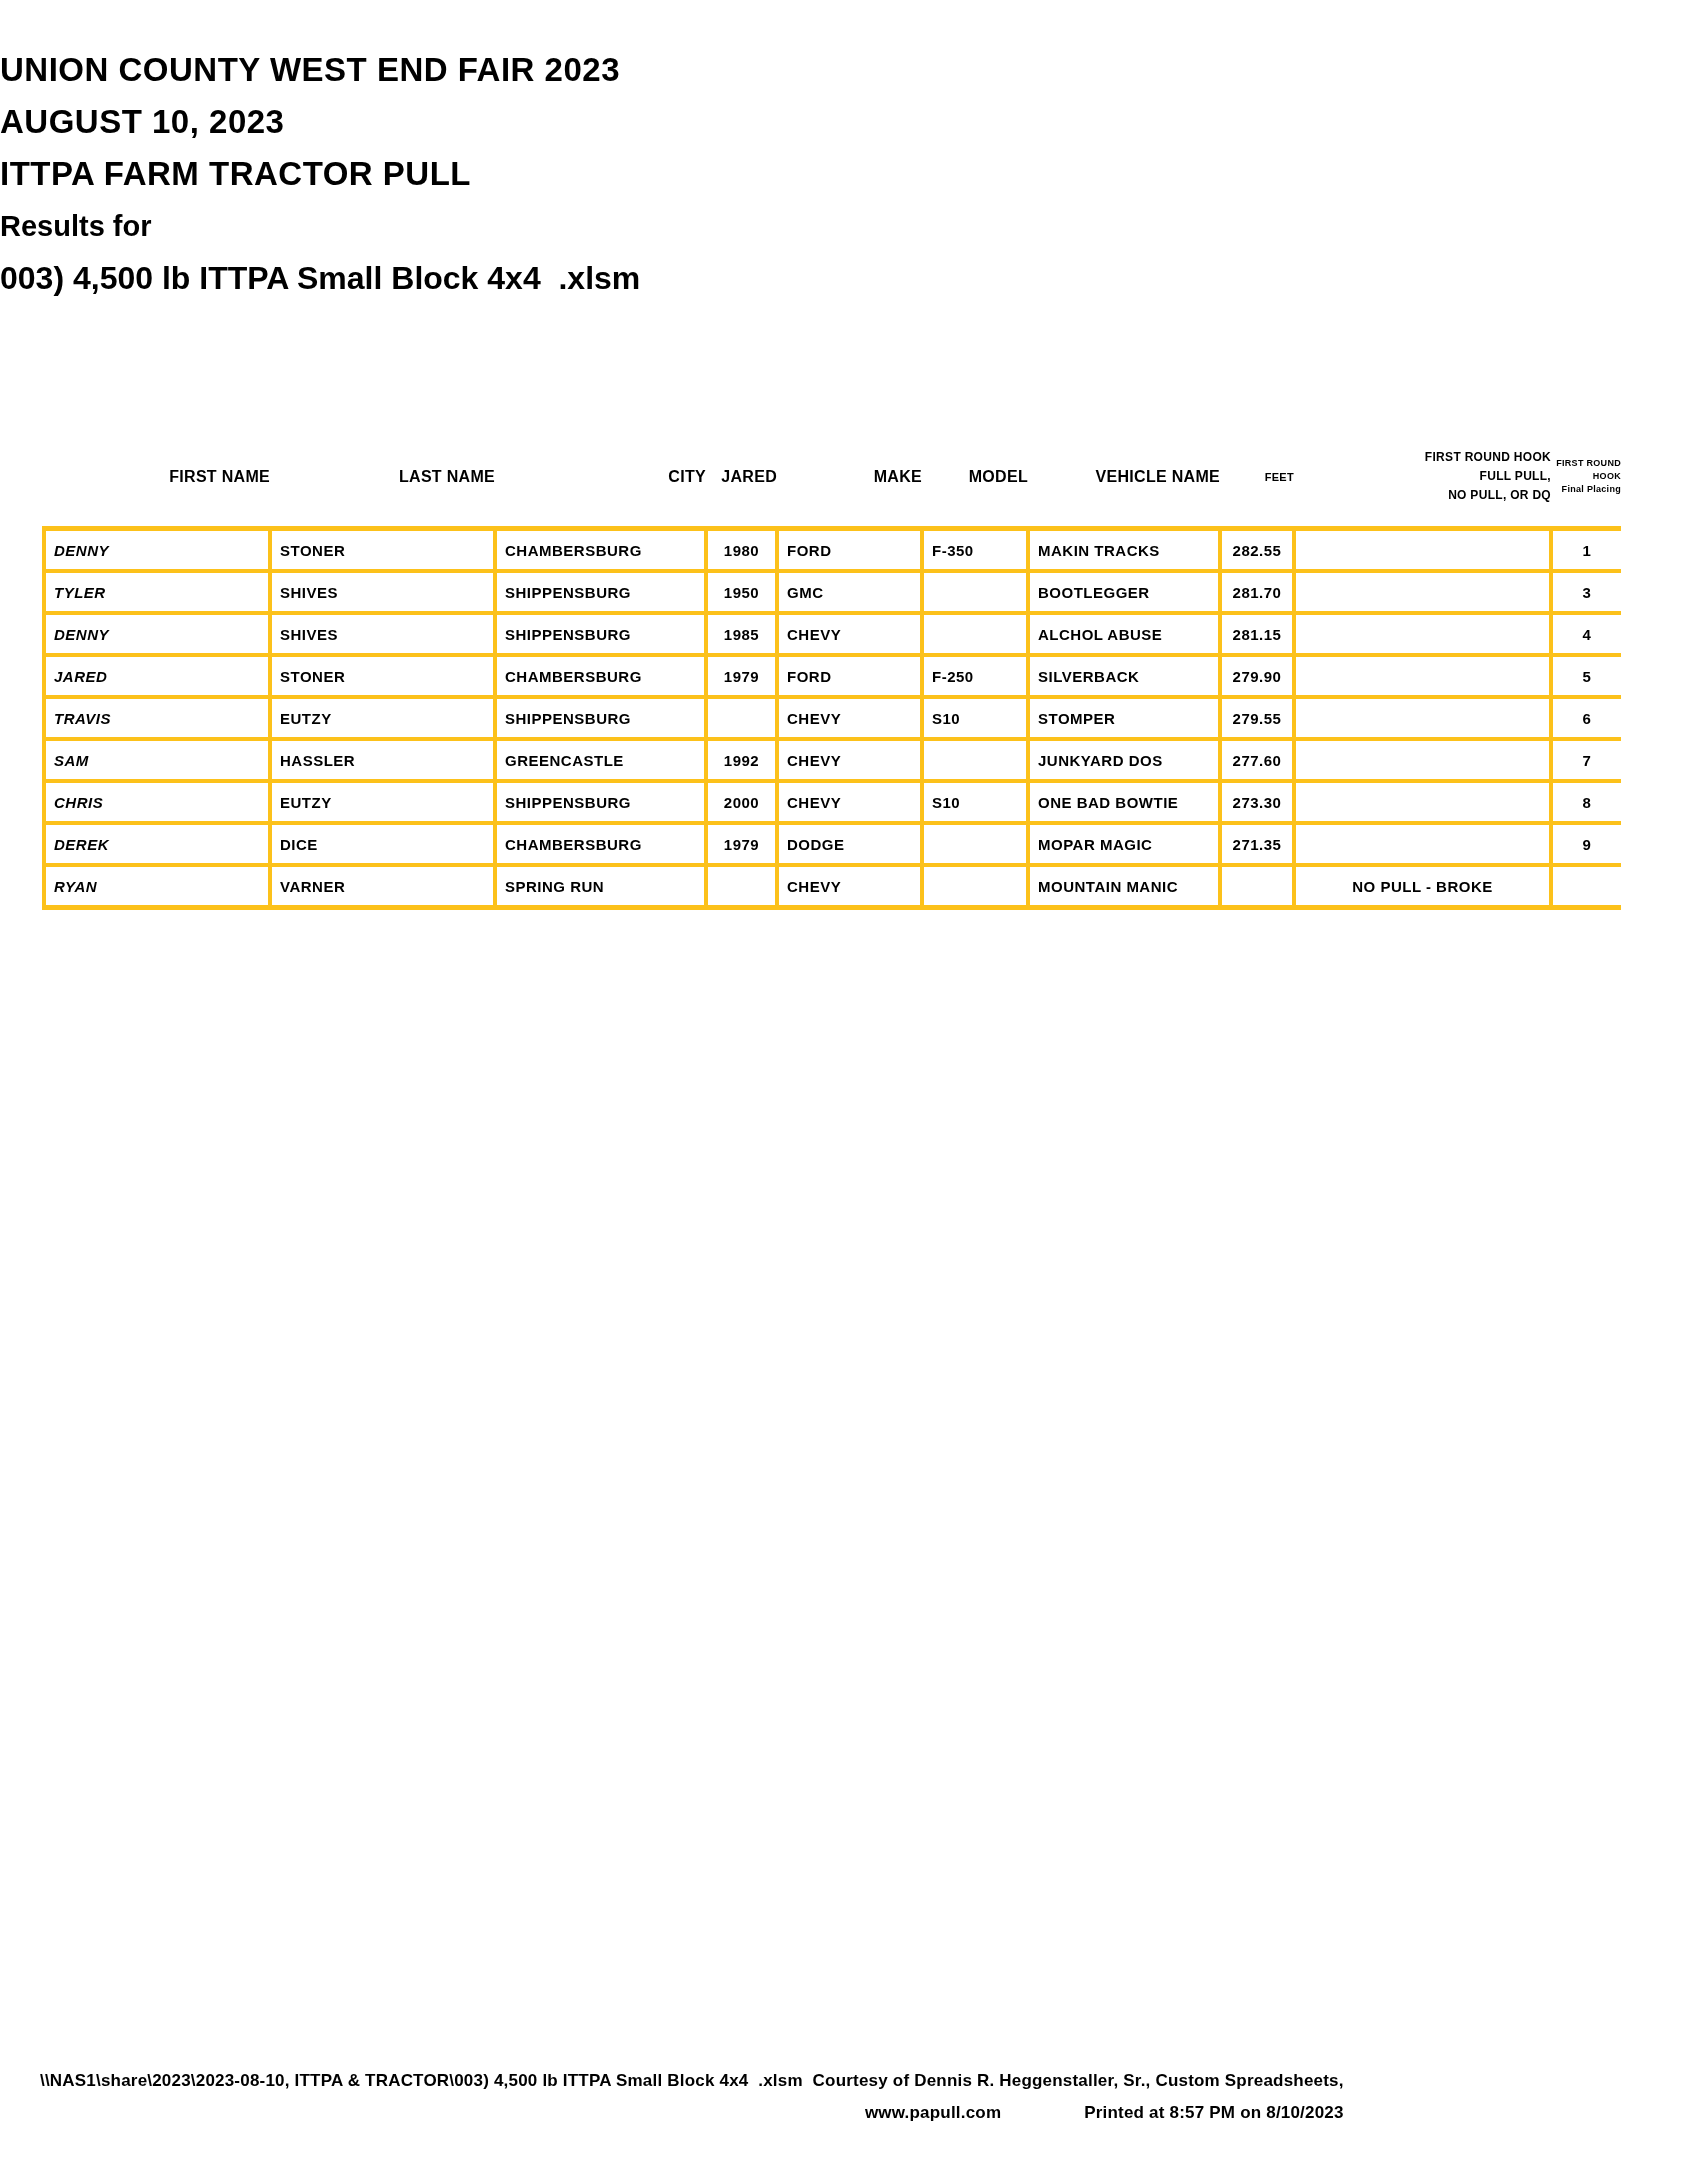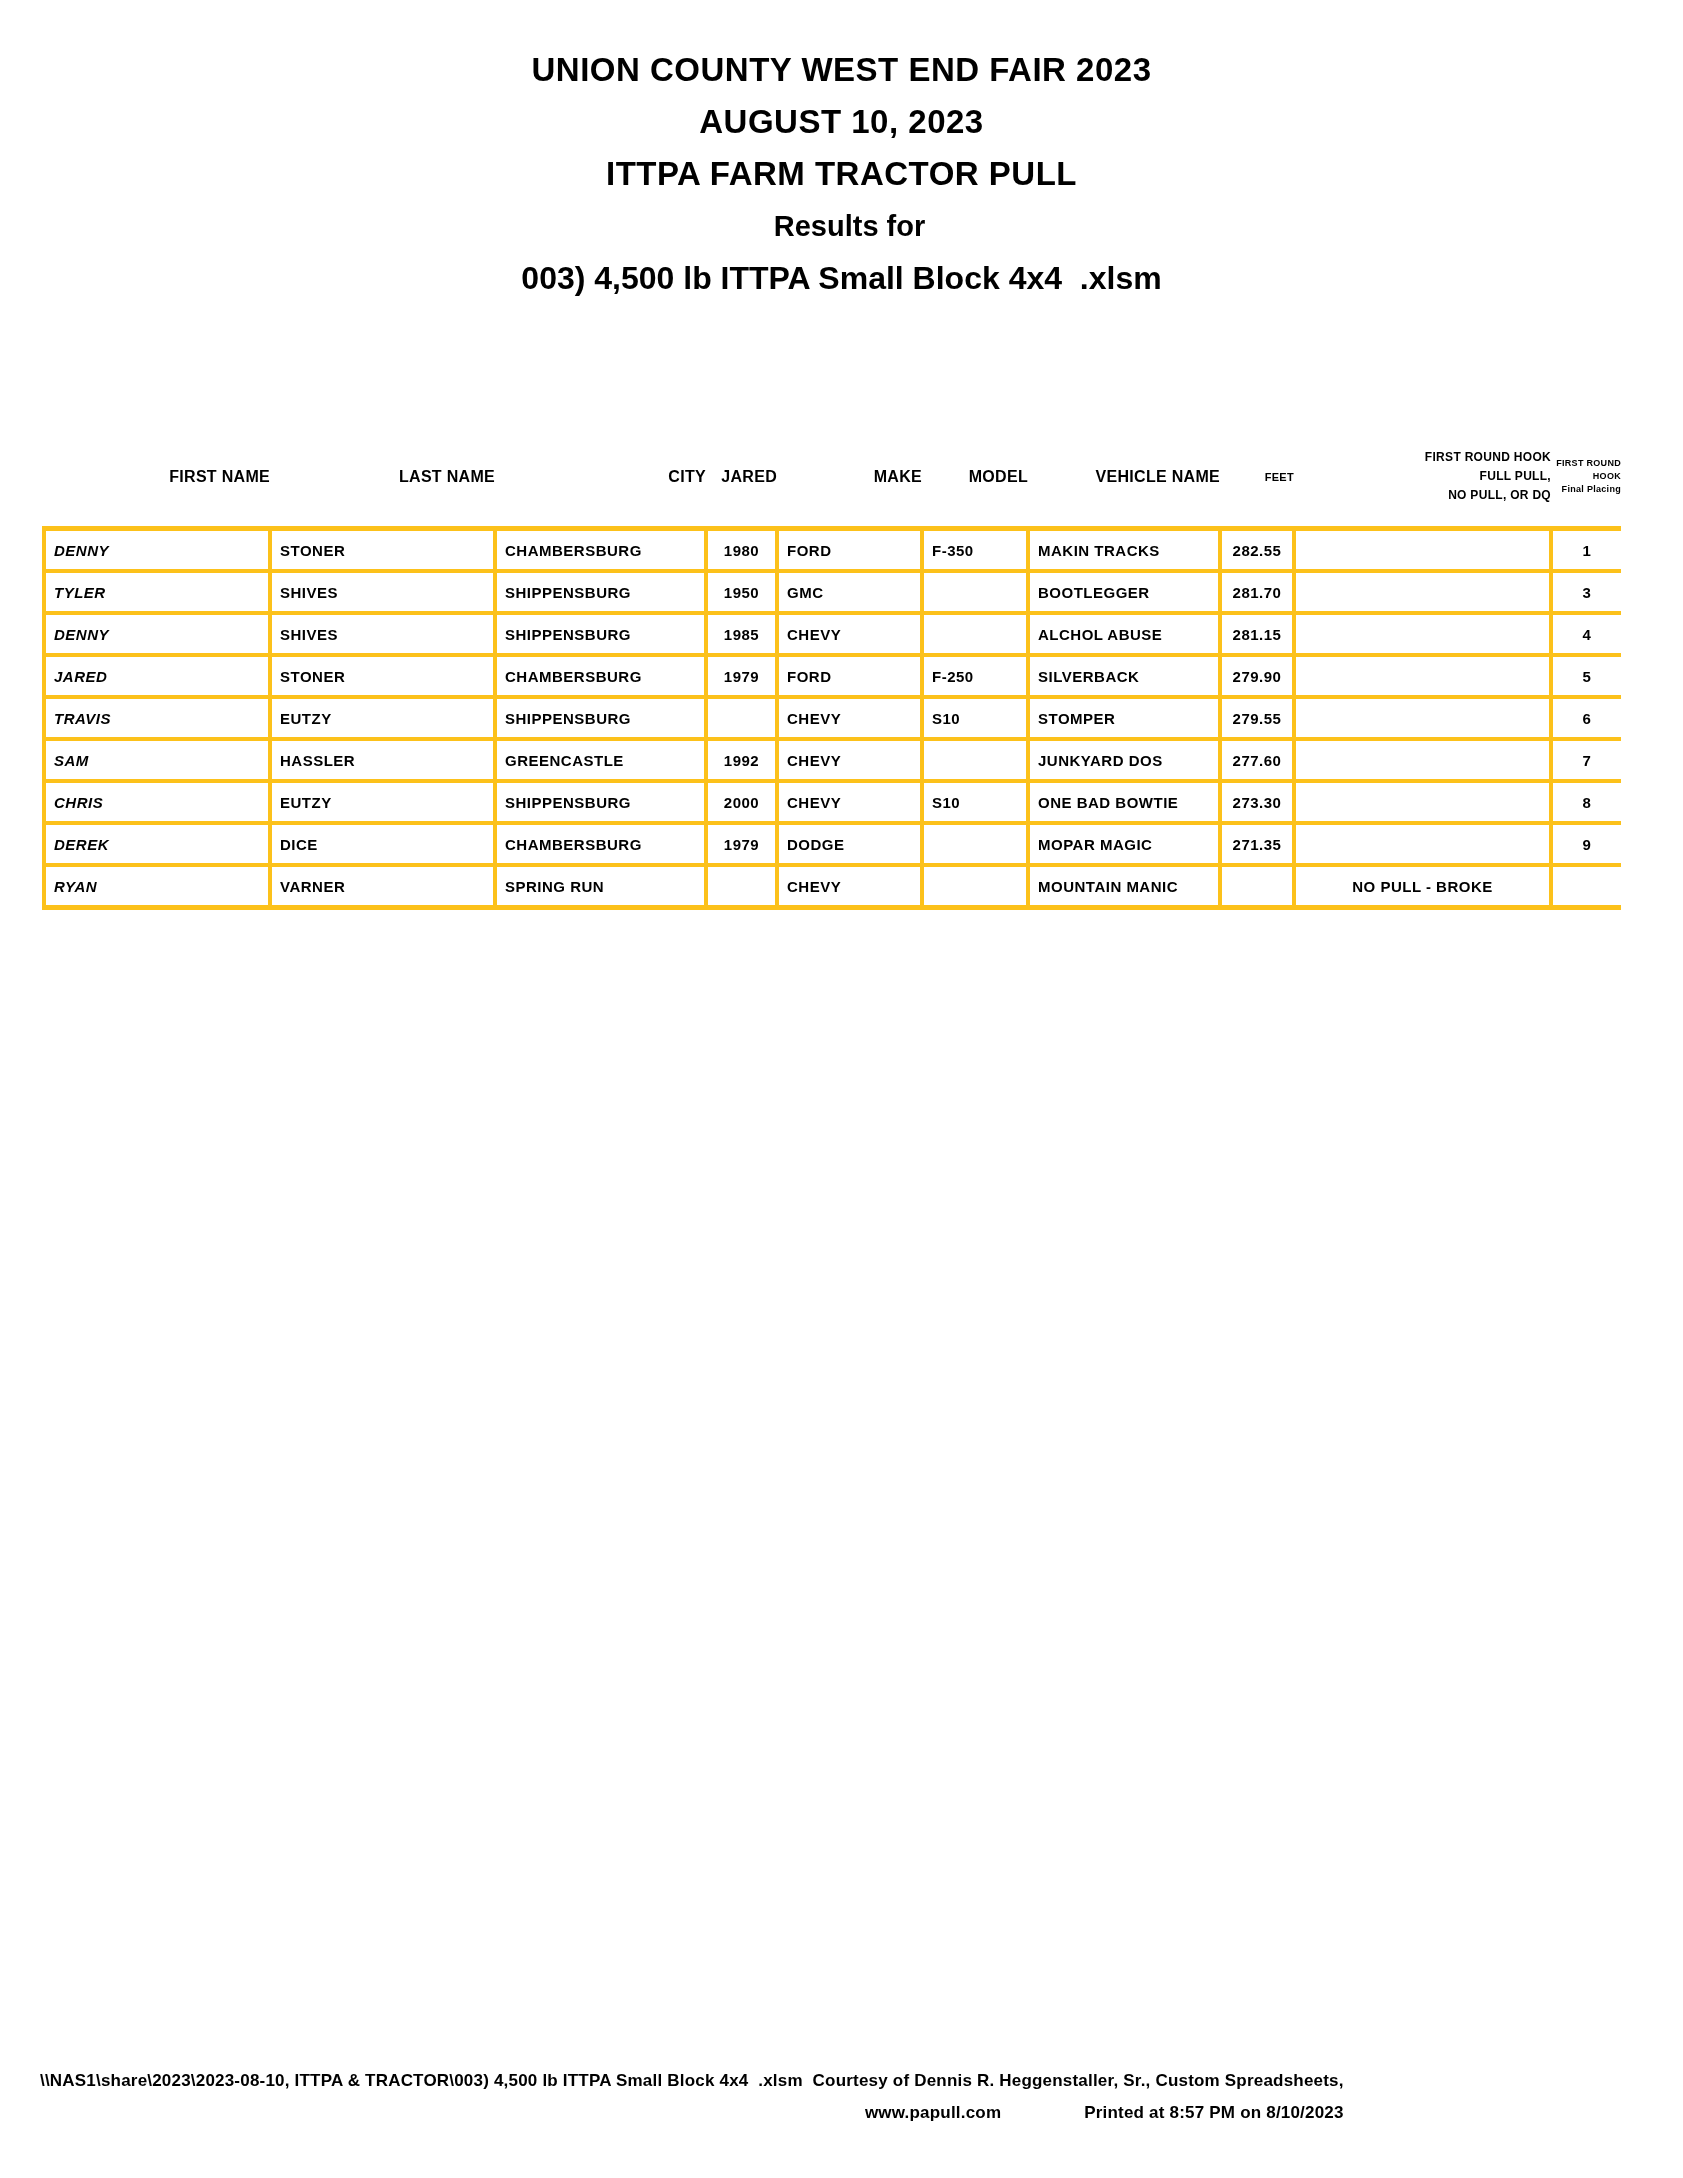--- a/index.html
+++ b/index.html
@@ -14,28 +14,28 @@
     overflow: hidden;
     font-family: "Liberation Sans", sans-serif;
     font-weight: bold;
     color: #000000;
     --gold: #fcc11a;
   }
 
   
   .titles {
     padding-top: 44px;
-    text-align: center;
+    text-align: left;
   }
   .titles div {
     line-height: 52px;
     white-space: pre;
   }
   .t-big   { font-size: 33px; letter-spacing: 0.5px; }
-  .t-mid   { font-size: 29px; padding-left: 16px; }
+  .t-mid   { font-size: 29px; }
   .t-file  { font-size: 32px; }
 
   
   table.results {
     position: absolute;
     left: 42px;
     top: 433px;
     width: 1577px;
     border-collapse: collapse;
     table-layout: fixed;

